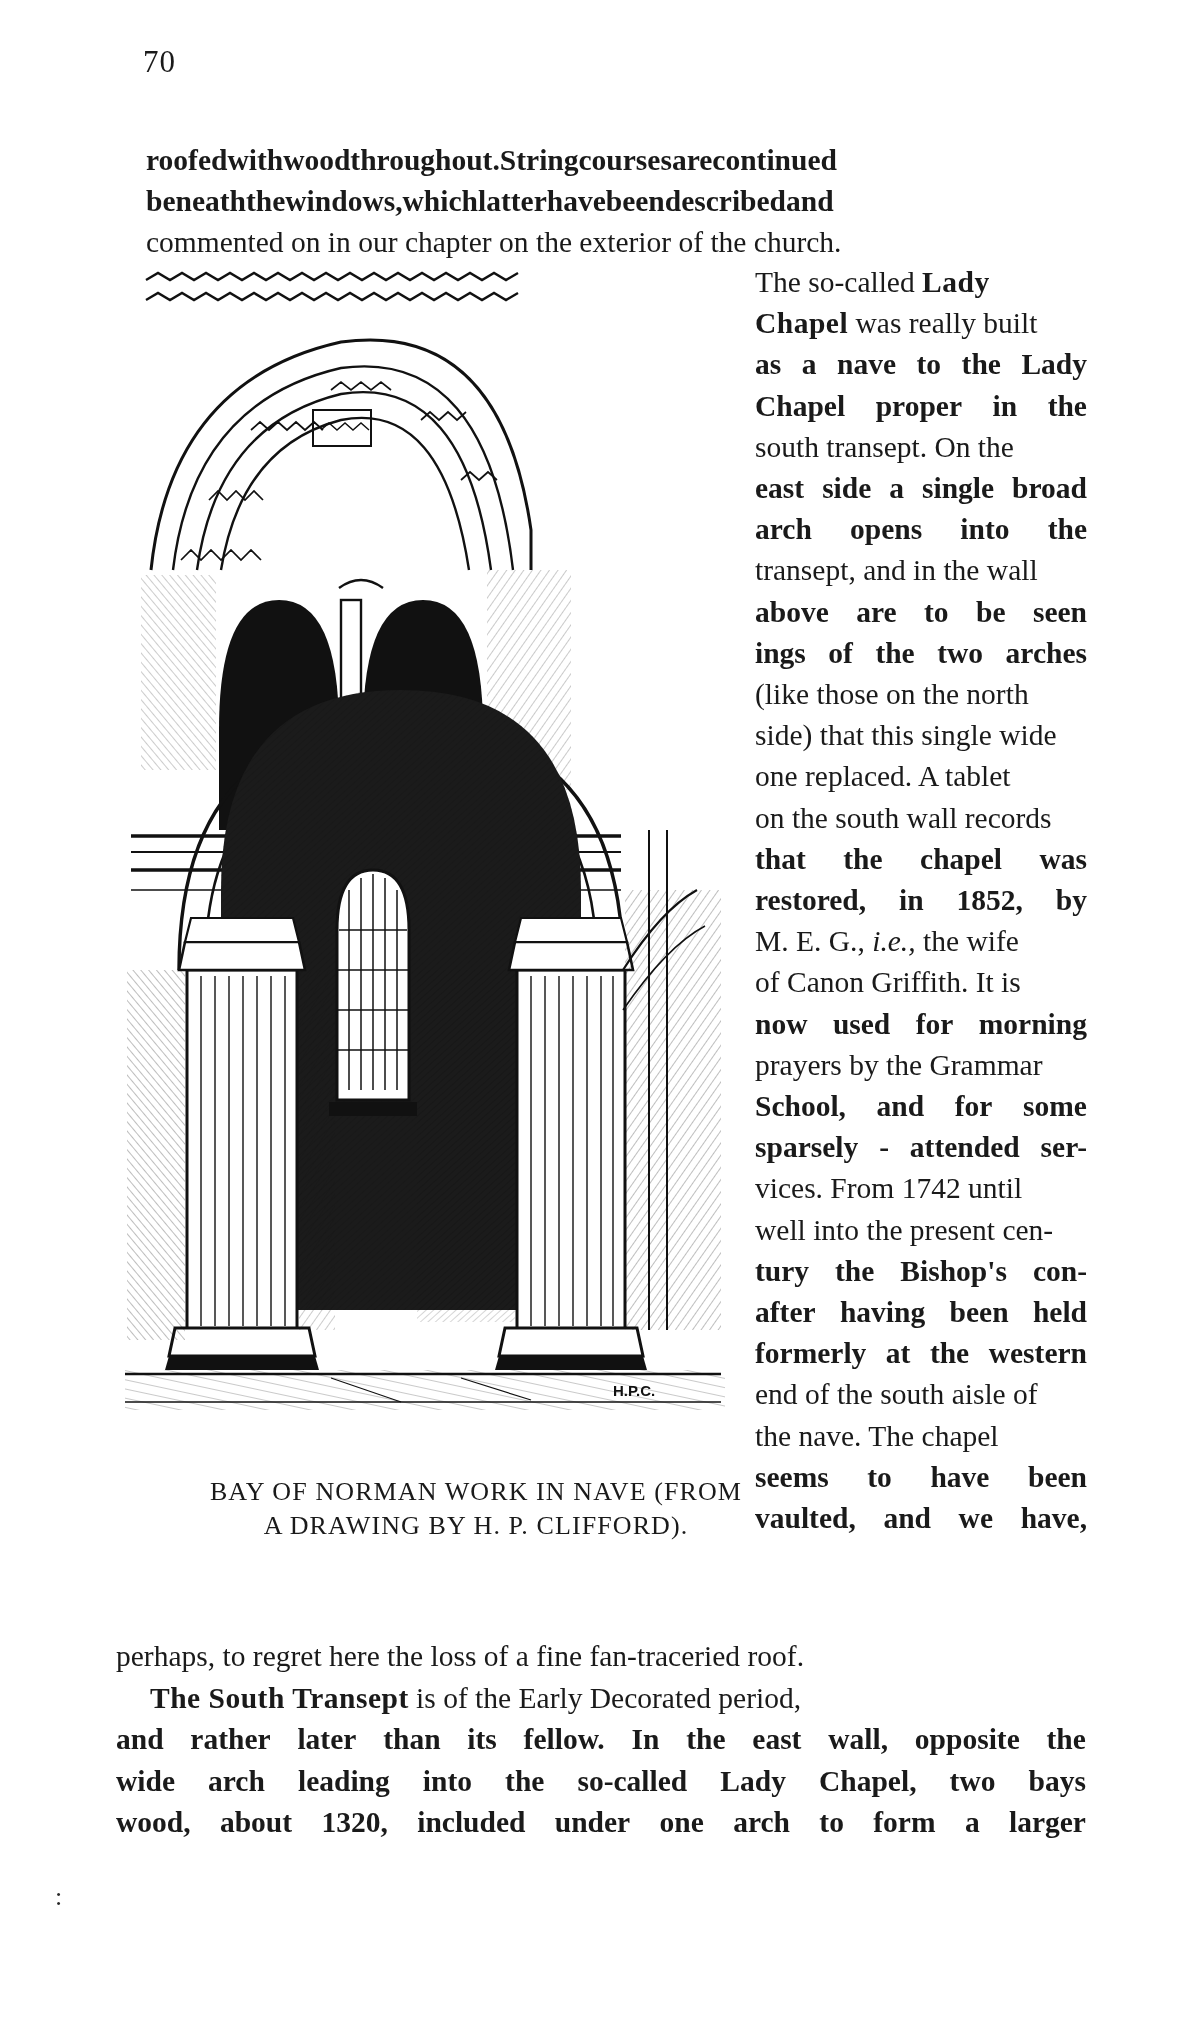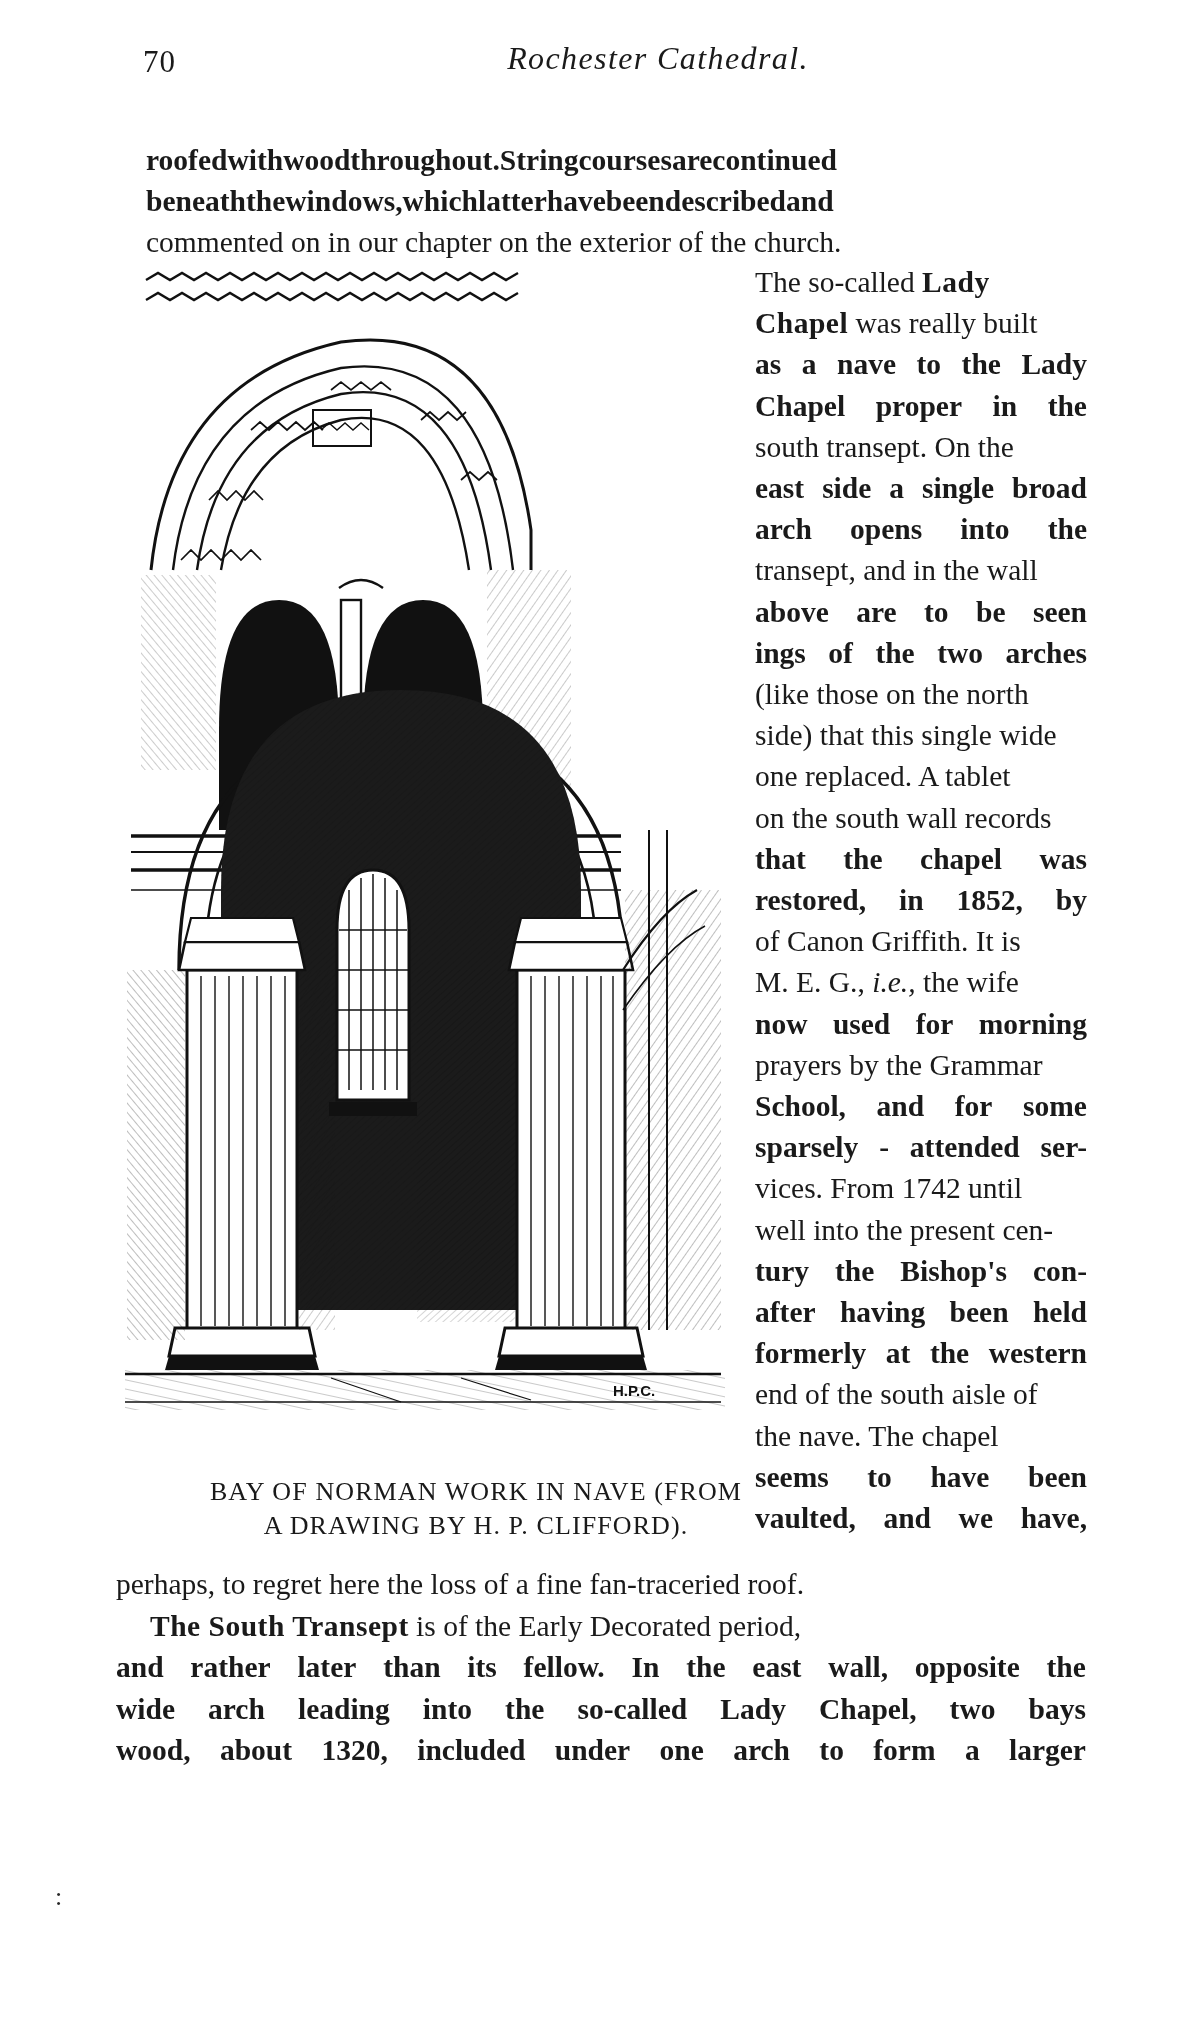--- a/index.html
+++ b/index.html
@@ -118,21 +118,21 @@
     display: flex;
     justify-content: space-between;
   }
   .bold { font-weight: bold; letter-spacing: 0.5px; }
   .ital { font-style: italic; }
 
   
   .bottom-block {
     position: absolute;
     left: 103px;
-    top: 1564px;
+    top: 1636px;
     width: 970px;
     font-size: 29.5px;
     line-height: 41.5px;
   }
   .bottom-block .l { display: block; white-space: nowrap; }
   .bottom-block .l.just { display: flex; justify-content: space-between; }
   .indent { padding-left: 34px; }
 
   .edge-mark {
     position: absolute;
@@ -142,21 +142,20 @@
     color: #2a2a2a;
   }
 </style>
 </head>
 <body>
 
 <div class="page">
 
   <div class="running-head">
     <div class="folio">70</div>
-    <div class="head-title">Rochester Cathedral.</div>
   </div>
 
   <div class="top-para">
     <span class="l just" id="tl0"><span>roofed</span><span>with</span><span>wood</span><span>throughout.</span><span>String</span><span>courses</span><span>are</span><span>continued</span></span>
     <span class="l just" id="tl1"><span>beneath</span><span>the</span><span>windows,</span><span>which</span><span>latter</span><span>have</span><span>been</span><span>described</span><span>and</span></span>
     <span class="l" id="tl2">commented on in our chapter on the exterior of the church.</span>
   </div>
 
   <div class="figure-col">
     <div class="figure-frame">
@@ -387,22 +386,22 @@
         <span>the</span>
         <span>chapel</span>
         <span>was</span>
       </span>
       <span class="l just">
         <span>restored,</span>
         <span>in</span>
         <span>1852,</span>
         <span>by</span>
       </span>
+      <span class="l"><span>M. E. G., </span><span class="ital">i.e.,</span><span> the wife</span></span>
       <span class="l"><span>of Canon Griffith.   It is</span></span>
-      <span class="l"><span>M. E. G., </span><span class="ital">i.e.,</span><span> the wife</span></span>
       <span class="l just">
         <span>now</span>
         <span>used</span>
         <span>for</span>
         <span>morning</span>
       </span>
       <span class="l"><span>prayers by the Grammar</span></span>
       <span class="l just">
         <span>School,</span>
         <span>and</span>

